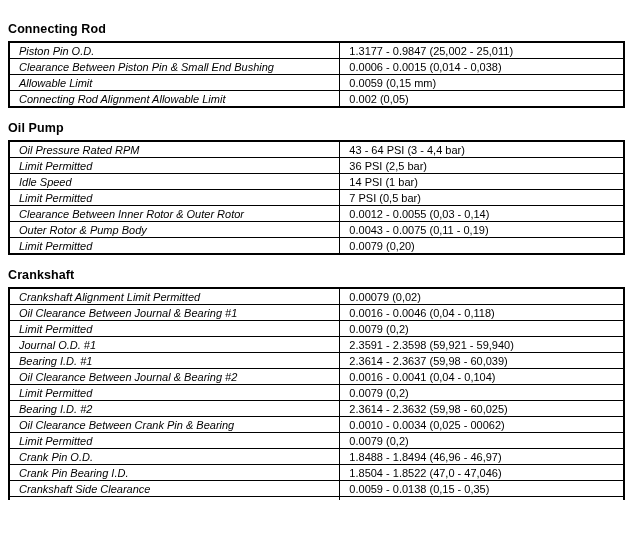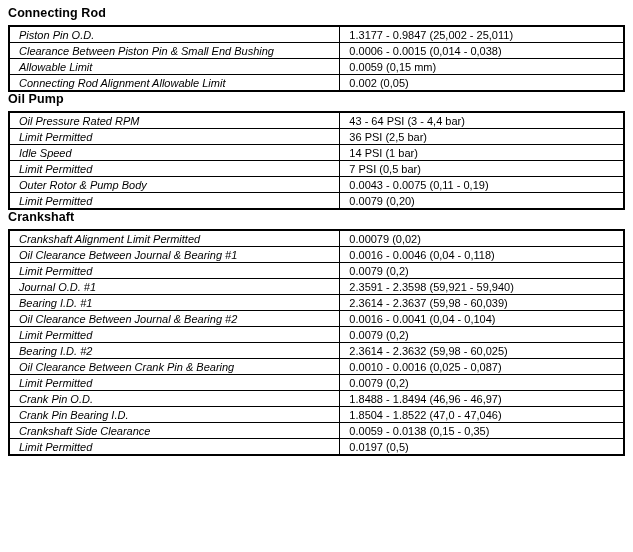--- a/index.html
+++ b/index.html
@@ -6,26 +6,26 @@
     margin: 0;
     padding: 0;
     background: #ffffff;
     color: #000000;
     font-family: "Liberation Sans", sans-serif;
   }
   .page {
     width: 633px;
     height: 500px;
     box-sizing: border-box;
-    padding: 6px 8px 0 8px;
+    padding: 22px 8px 0 8px;
     background: #ffffff;
     overflow: hidden;
   }
   .section { margin: 0; }
-  .section + .section { }
+  .section + .section { margin-top: 13px; }
   .section-title {
     font-size: 12.5px;
     font-weight: bold;
     line-height: 14px;
     margin: 0 0 5px 0;
     letter-spacing: 0.1px;
   }
   table.spec-table {
     width: 617px;
     border-collapse: collapse;
@@ -90,20 +90,24 @@
           </tr>
           <tr>
             <td class="label-cell">Idle Speed</td>
             <td class="value-cell">14 PSI (1 bar)</td>
           </tr>
           <tr>
             <td class="label-cell">Limit Permitted</td>
             <td class="value-cell">7 PSI (0,5 bar)</td>
           </tr>
           <tr>
+            <td class="label-cell">Clearance Between Inner Rotor &amp; Outer Rotor</td>
+            <td class="value-cell">0.0012 - 0.0055 (0,03 - 0,14)</td>
+          </tr>
+          <tr>
             <td class="label-cell">Outer Rotor &amp; Pump Body</td>
             <td class="value-cell">0.0043 - 0.0075 (0,11 - 0,19)</td>
           </tr>
           <tr>
             <td class="label-cell">Limit Permitted</td>
             <td class="value-cell">0.0079 (0,20)</td>
           </tr>
         </tbody>
     </table>
   </div>
@@ -139,21 +143,21 @@
           <tr>
             <td class="label-cell">Limit Permitted</td>
             <td class="value-cell">0.0079 (0,2)</td>
           </tr>
           <tr>
             <td class="label-cell">Bearing I.D. #2</td>
             <td class="value-cell">2.3614 - 2.3632 (59,98 - 60,025)</td>
           </tr>
           <tr>
             <td class="label-cell">Oil Clearance Between Crank Pin &amp; Bearing</td>
-            <td class="value-cell">0.0010 - 0.0016 (0,025 - 0,087)</td>
+            <td class="value-cell">0.0010 - 0.0034 (0,025 - 00062)</td>
           </tr>
           <tr>
             <td class="label-cell">Limit Permitted</td>
             <td class="value-cell">0.0079 (0,2)</td>
           </tr>
           <tr>
             <td class="label-cell">Crank Pin O.D.</td>
             <td class="value-cell">1.8488 - 1.8494 (46,96 - 46,97)</td>
           </tr>
           <tr>

